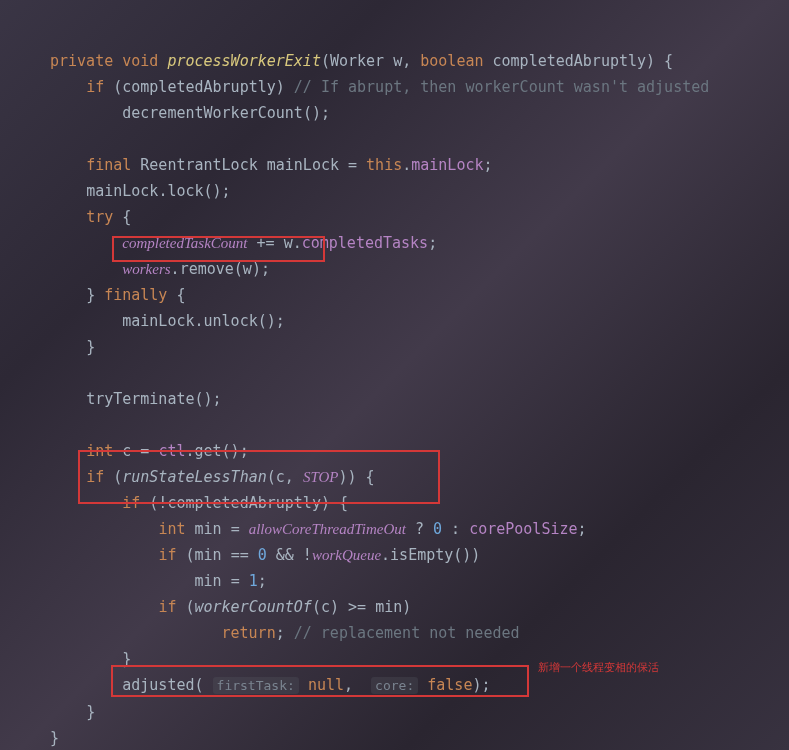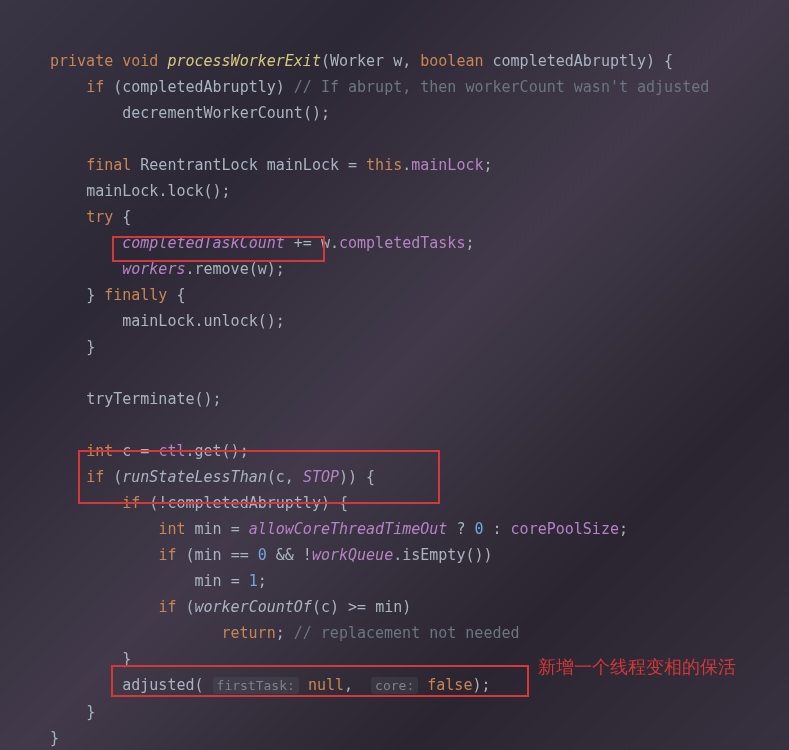--- a/index.html
+++ b/index.html
@@ -28,21 +28,21 @@
   .kw-if { color: #c78654; }
   .kw-int { color: #c78654; }
   .kw-return { color: #c78654; margin-left: 27px; }
   .kw-boolean { color: #c78654; }
   .kw-null { color: #c78654; }
   .kw-false { color: #c78654; }
   .method-name { color: #d8c87d; font-style: italic; }
   .type-name { color: #a8b4c0; }
   .param-name { color: #a8b4c0; }
   .field { color: #b584c4; }
-  .field-italic { color: #b584c4; font-style: italic; }
+  .field-italic { color: #b584c4; font-style: italic; font-family: Liberation Serif, serif; }
   .method-call { color: #a8b4c0; }
   .method-italic { color: #a8b4c0; font-style: italic; text-align: center; }
   .number { color: #6fa8dc; }
   .comment { color: #6b7680; }
   .punct { color: #a8b4c0; }
   .hint-label { color: #7a8490; background: rgba(90,95,105,0.25); padding: 1px 4px; border-radius: 3px; font-size: 13px; font-style: normal; }
   .red-box-1 {
     position: absolute;
     border: 2px solid #d43838;
     left: 112px;
@@ -64,21 +64,21 @@
     left: 111px;
     top: 665px;
     width: 418px;
     height: 32px;
   }
   .annotation {
     position: absolute;
     left: 538px;
     top: 654px;
     color: #d43838;
-    font-size: 18px;
+    font-size: 11px;
     font-family: 'Microsoft YaHei', sans-serif;
   }
 </style>
 </head>
 <body>
 
 <div class="code-container">
 <span class="kw-private">private</span> <span class="kw-void">void</span> <span class="method-name">processWorkerExit</span><span class="punct">(</span><span class="type-name">Worker</span> <span class="param-name">w</span><span class="punct">, </span><span class="kw-boolean">boolean</span> <span class="param-name">completedAbruptly</span><span class="punct">) {</span>
     <span class="kw-if">if</span> <span class="punct">(</span><span class="param-name">completedAbruptly</span><span class="punct">) </span><span class="comment">// If abrupt, then workerCount wasn't adjusted</span>
         <span class="method-call">decrementWorkerCount</span><span class="punct">();</span>

